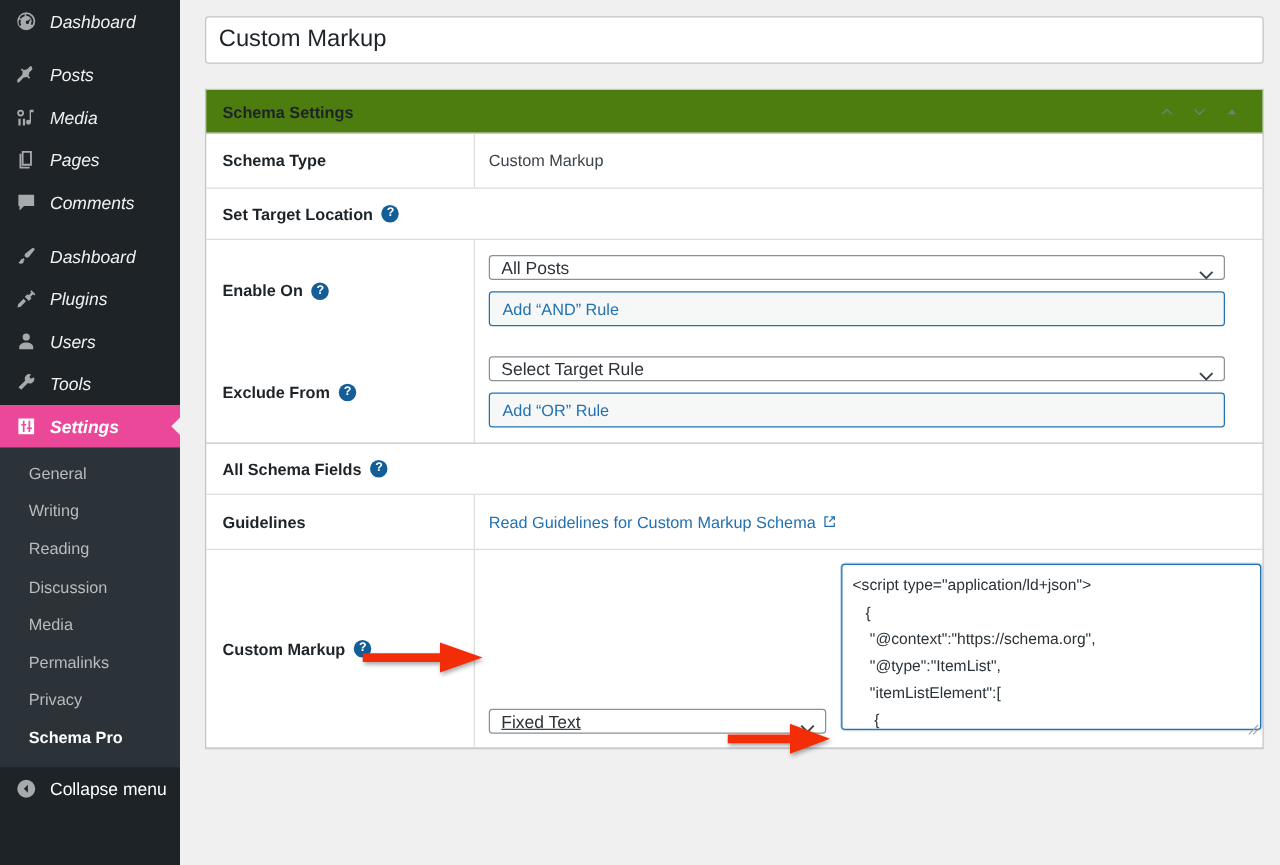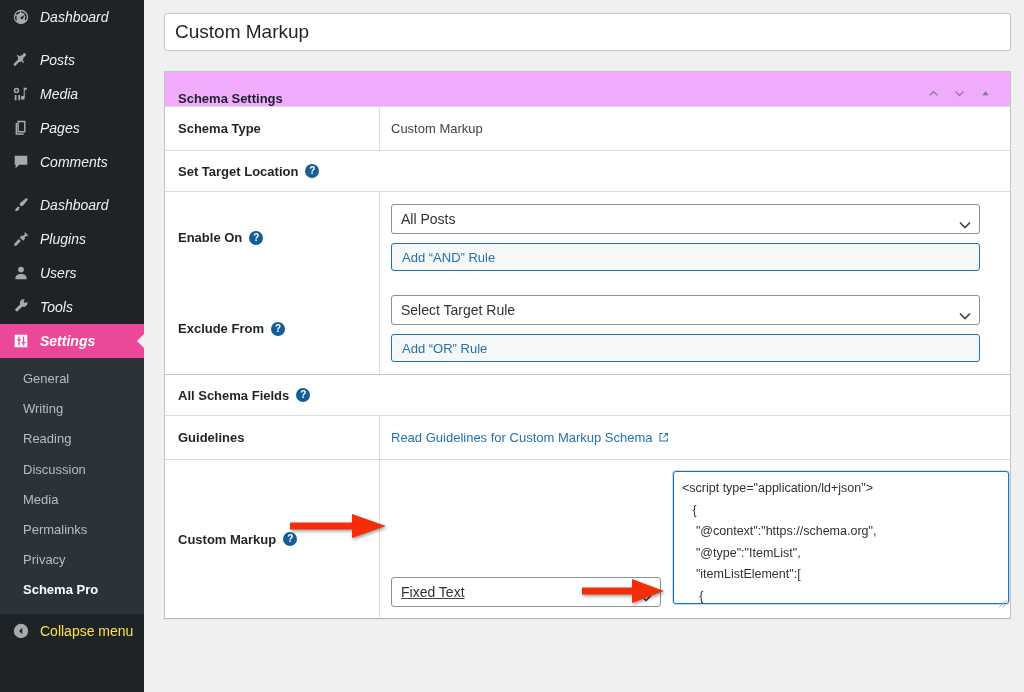--- a/index.html
+++ b/index.html
@@ -75,21 +75,21 @@
     cursor: pointer;
     white-space: nowrap;
   }
   .submenu-item.active { color: #fff; font-weight: 700; }
   #collapse {
     display: flex;
     align-items: center;
     height: 34px;
     padding-left: 11px;
     font-size: 14px;
-    color: #fde047;
+    color: #ffffff;
     cursor: pointer;
     background: #1d2327;
   }
   #collapse .c-icon {
     width: 20px; height: 20px; flex: 0 0 20px;
     margin-right: 9px;
     display: flex; align-items: center; justify-content: center;
     color: #a7aaad;
   }
 
@@ -119,25 +119,25 @@
   #panel {
     margin-top: 20px;
     width: 847px;
     background: #fff;
     border: 1px solid #c3c4c7;
     border-bottom-color: #b4b9be;
     box-shadow: 0 1px 1px rgba(0,0,0,.04);
   }
   #panel-header {
     display: flex;
-    align-items: flex-end;
+    align-items: center;
     height: 35px;
     padding: 0 12px 0 13px;
     border-bottom: 1px solid #dcdcde;
-    background: #f0abfc;
+    background: #4d7c0f;
   }
   #panel-header .ph-title {
     font-size: 13px;
     font-weight: 700;
     color: #1d2327;
     flex: 1 1 auto;
   }
   .ph-btn {
     width: 26px; height: 26px;
     display: flex; align-items: center; justify-content: center;
@@ -202,21 +202,21 @@
     cursor: pointer;
     line-height: 1;
     font-family: "Liberation Sans", sans-serif;
     flex: 0 0 14px;
   }
 
   
   .wp-select {
     position: relative;
     width: 589px;
-    height: 30px;
+    height: 20px;
     background: #fff;
     border: 1px solid #8c8f94;
     border-radius: 3px;
     display: flex;
     align-items: center;
     padding: 0 26px 0 9px;
     font-size: 14px;
     color: #2c3338;
     cursor: pointer;
   }

